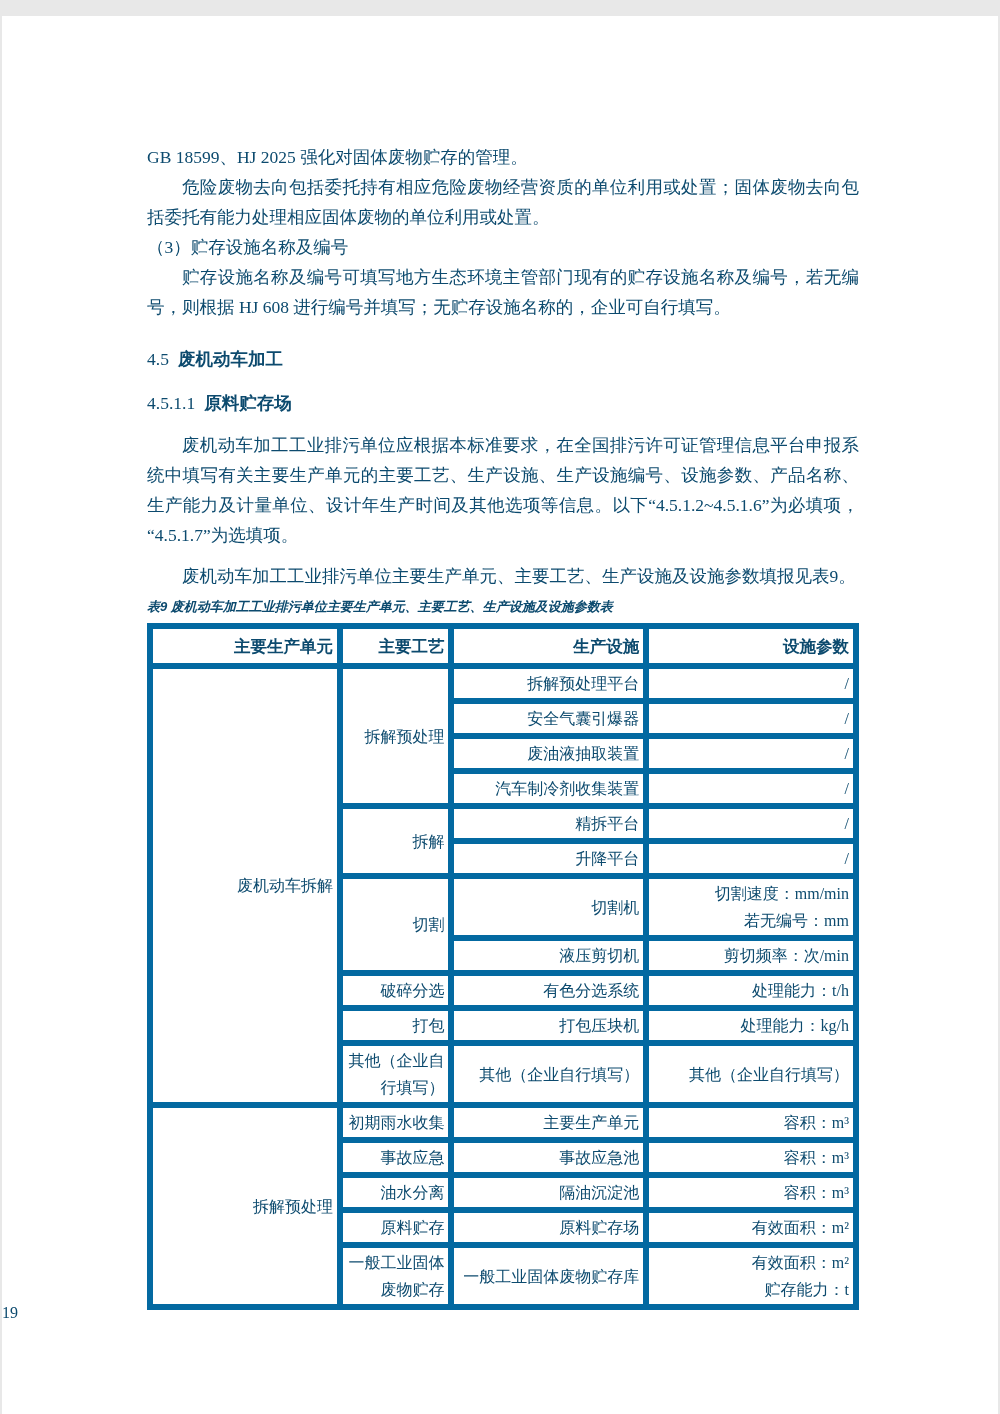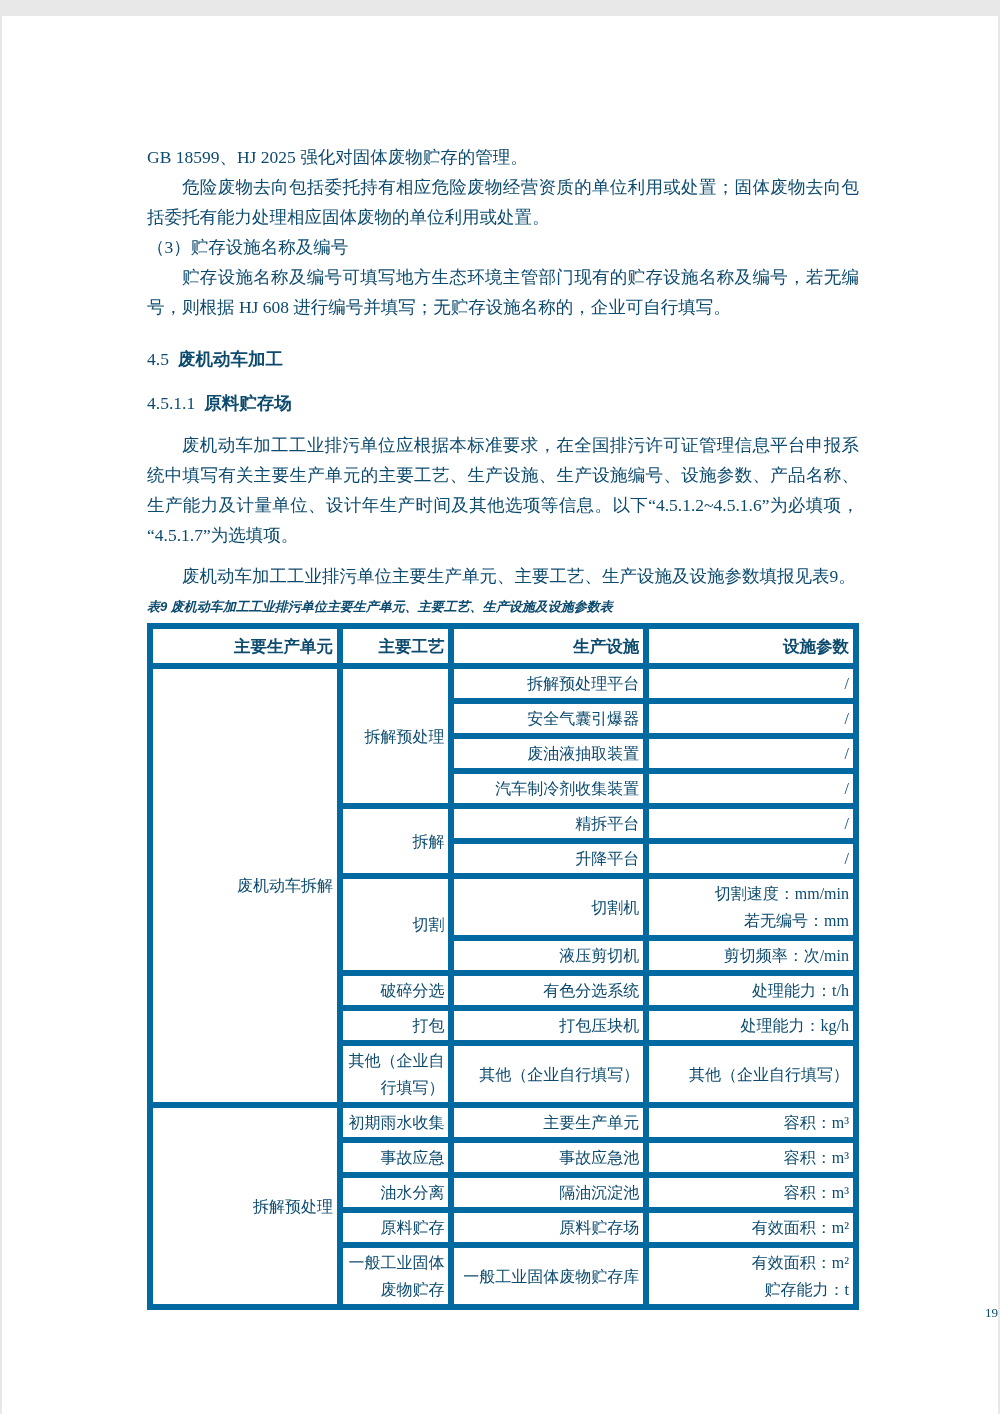--- a/index.html
+++ b/index.html
@@ -69,22 +69,22 @@
     font-family:"Liberation Sans","DejaVu Sans",sans-serif;
     font-weight:bold;
     height:32px;
     font-size:16.5px;
   }
   tr.r-s { height:28px; }
   tr.r-d { height:56px; }
   .page-number {
     position:absolute;
     left:0; right:0; top:1286px;
-    text-align:right;
-    font-size:13px;
+    text-align:left;
+    font-size:16px;
     line-height:22px;
   }
 </style>
 </head>
 <body>
 
 <div class="page">
   <div class="content">
 
     <p class="para">GB 18599、HJ 2025 强化对固体废物贮存的管理。</p>

